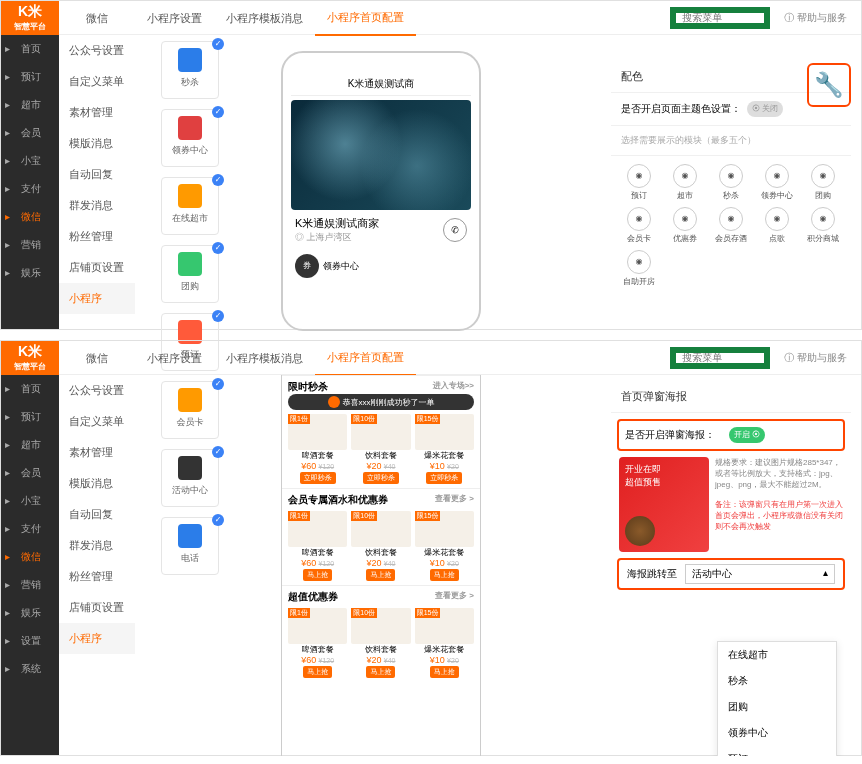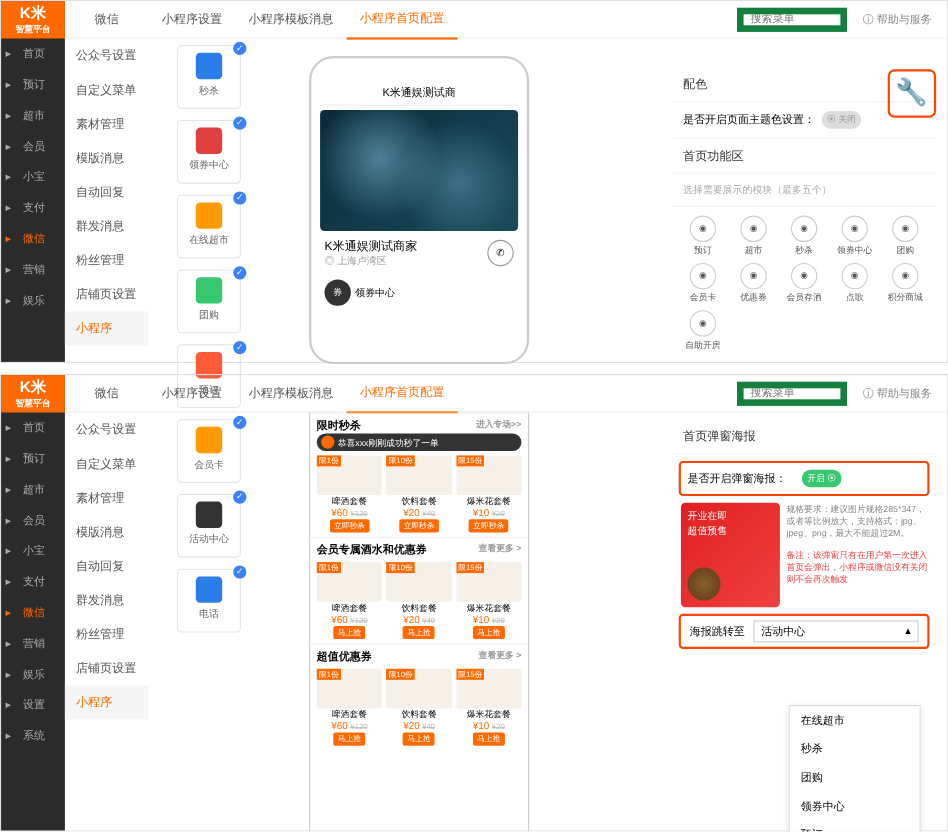--- a/index.html
+++ b/index.html
@@ -59,21 +59,21 @@
 .sect { border-top:1px solid #eee; padding:4px 6px; }
 .sttl { font-size:10px; font-weight:bold; display:flex; justify-content:space-between; }
 .more { font-size:8px; color:#999; }
 .prow { display:flex; gap:4px; margin-top:4px; }
 .pcard { flex:1; text-align:center; font-size:8px; position:relative; }
 .pcimg { width:100%; height:36px; background:#f5f0e8; border-radius:2px; position:relative; }
 .badge { position:absolute; top:0; left:0; background:#ff6a00; color:#fff; font-size:7px; padding:0 2px; }
 .price { color:#ff6a00; font-size:9px; }
 .oldp { color:#bbb; text-decoration:line-through; font-size:7px; }
 .btn { background:#ff6a00; color:#fff; font-size:7px; padding:1px 4px; border-radius:2px; display:inline-block; margin-top:1px; }
-.hint { background:#333; color:#fff; font-size:8px; padding:2px 4px; border-radius:8px; display:flex; align-items:center; gap:3px; }
+.hint { background:#333; color:#fff; font-size:8px; padding:2px 4px; border-radius:8px; display:flex; align-items:center; gap:3px;justify-content:center; }
 .hint .av { width:12px; height:12px; background:#ff6a00; border-radius:50%; }
 
 
 .poster { border:2px solid #ff4500; border-radius:4px; padding:6px; margin:6px; display:flex; align-items:center; gap:8px; }
 .pimg2 { width:90px; height:95px; background:linear-gradient(135deg,#e02020,#f04040); border-radius:4px; color:#fff; font-size:9px; padding:6px; position:relative; }
 .pimg2::after{content:"";position:absolute;left:6px;bottom:6px;width:30px;height:30px;background:radial-gradient(circle,#8a5a2a,#5a3a1a);border-radius:50%;}
 .ptxt { font-size:8px; color:#888; flex:1; }
 .ptxt .red { color:#f04040; }
 .selrow { border:2px solid #ff4500; border-radius:4px; margin:6px; padding:4px 8px; display:flex; align-items:center; font-size:10px; gap:8px; }
 .sel { border:1px solid #ccc; flex:1; padding:2px 6px; display:flex; justify-content:space-between; }
@@ -134,21 +134,20 @@
     </div>
     <div style="display:flex;align-items:center">
         <div class="plink">券</div>
         <span>领券中心</span>
       </div>
   </div>
 
   <div class="rcfg">
     <div class="rrow rttl">配色</div>
     <div class="rrow"><span>是否开启页面主题色设置：</span><span class="toggle">⦿ <span>关闭</span></span></div>
-    <div class="rrow rttl">首页功能区</div>
     <div class="rrow" style="color:#aaa;font-size:9px">选择需要展示的模块（最多五个）</div>
     <div class="funcgrid" id="fgrid">
         <div class="fitem"><div class="fico">◉</div>预订</div>
         <div class="fitem"><div class="fico">◉</div>超市</div>
         <div class="fitem"><div class="fico">◉</div>秒杀</div>
         <div class="fitem"><div class="fico">◉</div>领券中心</div>
         <div class="fitem"><div class="fico">◉</div>团购</div>
         <div class="fitem"><div class="fico">◉</div>会员卡</div>
         <div class="fitem"><div class="fico">◉</div>优惠券</div>
         <div class="fitem"><div class="fico">◉</div>会员存酒</div>

